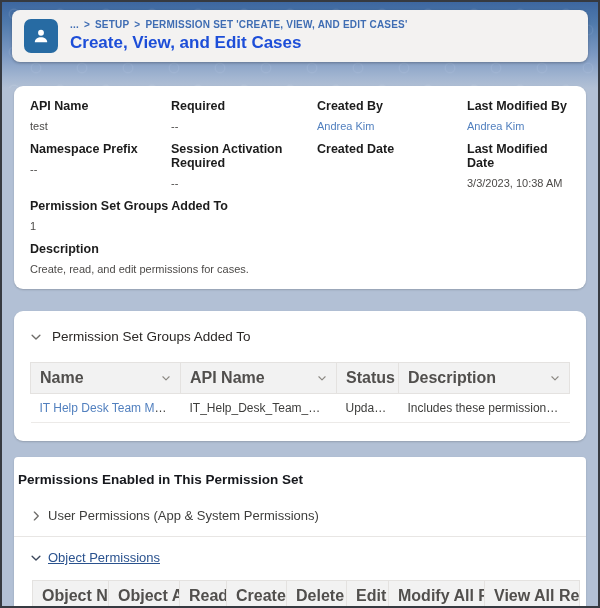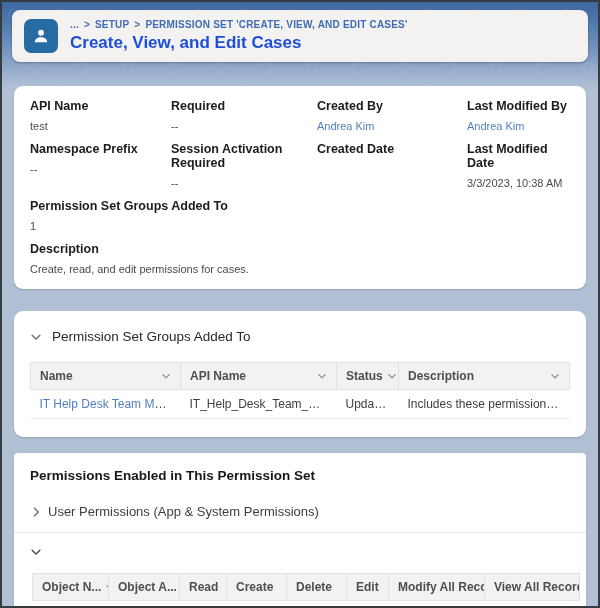--- a/index.html
+++ b/index.html
@@ -51,37 +51,37 @@
   .fld-value { font-size:11px; color:#4c4a48; }
   .fld-value a, a.val-link { color:#5280bf; text-decoration:none; cursor:pointer; }
 
   
   .section-head { display:flex; align-items:center; gap:10px; font-size:13.5px; color:#2b2826; }
   .chev { color:#6f6d6a; display:inline-flex; align-items:center; cursor:pointer; }
 
   
   table { border-collapse:collapse; width:100%; table-layout:fixed; }
   th {
-    background:#f2f2f2; font-size:12px; font-weight:700; color:#514f4d; text-align:left;
+    background:#f2f2f2; font-size:16px; font-weight:700; color:#514f4d; text-align:left;
     padding:6px 9px; border-top:1px solid #e4e2e0; border-bottom:1px solid #e4e2e0;
     border-right:1px solid #e4e2e0; white-space:nowrap; overflow:hidden;
   }
   th:first-child { border-left:1px solid #e4e2e0; }
   .th-inner { display:flex; align-items:center; justify-content:space-between; gap:4px; }
   .sort-chev { color:#8c8984; display:inline-flex; flex:0 0 auto; }
   td { font-size:12px; color:#3e3e3c; padding:7px 9px; border-bottom:1px solid #eceae8;
        white-space:nowrap; overflow:hidden; text-overflow:ellipsis; }
 
   
   .psg-card { margin-top:22px; padding:14px 16px 18px; }
   .psg-card .section-head { margin:4px 0 18px; }
 
   
   .perm-card { margin-top:16px; min-height:203px; padding-bottom:0; border-radius:4px 4px 0 0; }
-  .perm-title { padding:15px 16px 8px; font-size:13.5px; font-weight:700; color:#16181d; }
+  .perm-title { padding:15px 4px 8px; font-size:13.5px; font-weight:700; color:#16181d; }
   .perm-row { display:flex; align-items:center; gap:6px; padding:13px 16px; font-size:13px; color:#3e3e3c; }
   .perm-row.object { border-top:1px solid #e8e6e4; }
   .perm-link { color:#2a528e; text-decoration:underline; cursor:pointer; }
   .perm-row.object .chev { color:#3c485c; }
   .obj-table-wrap { padding:2px 14px 0 18px; }
 </style>
 </head>
 <body>
 
 <div class="page">
@@ -237,20 +237,21 @@
         </span>
         <span>User Permissions (App &amp; System Permissions)</span>
       </div>
 
       <div class="perm-row object">
         <span class="chev">
           <svg width="12" height="12" viewBox="0 0 16 16">
               <path d="M2.8 5.6 8 10.8 13.2 5.6" fill="none" stroke="currentColor" stroke-width="1.8" stroke-linecap="round" stroke-linejoin="round"></path>
             </svg>
         </span>
+        <a class="perm-link">Object Permissions</a>
       </div>
 
       <div class="obj-table-wrap">
         <table>
           <colgroup>
             <col style="width:76px">
               <col style="width:71px">
               <col style="width:47px">
               <col style="width:60px">
             <col style="width:60px">

